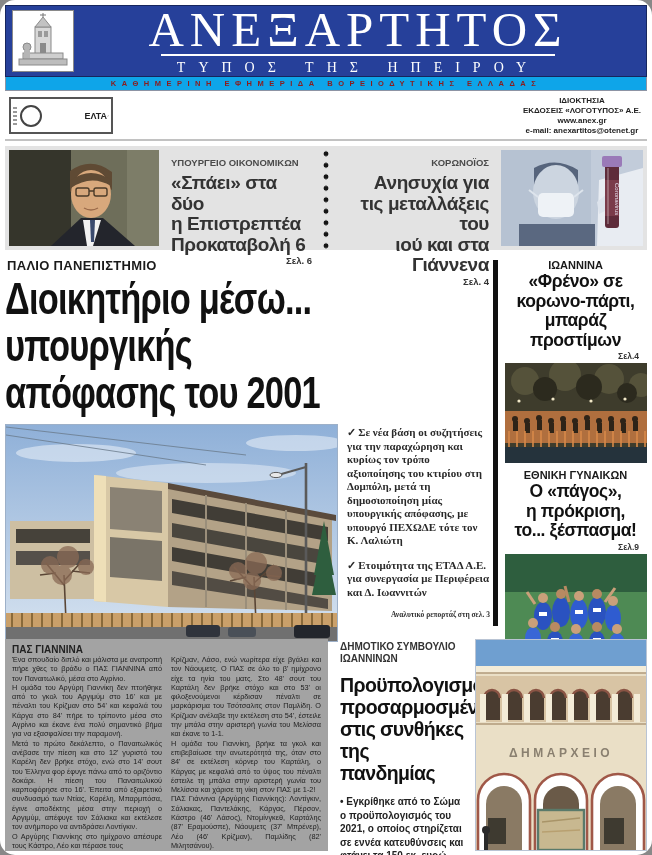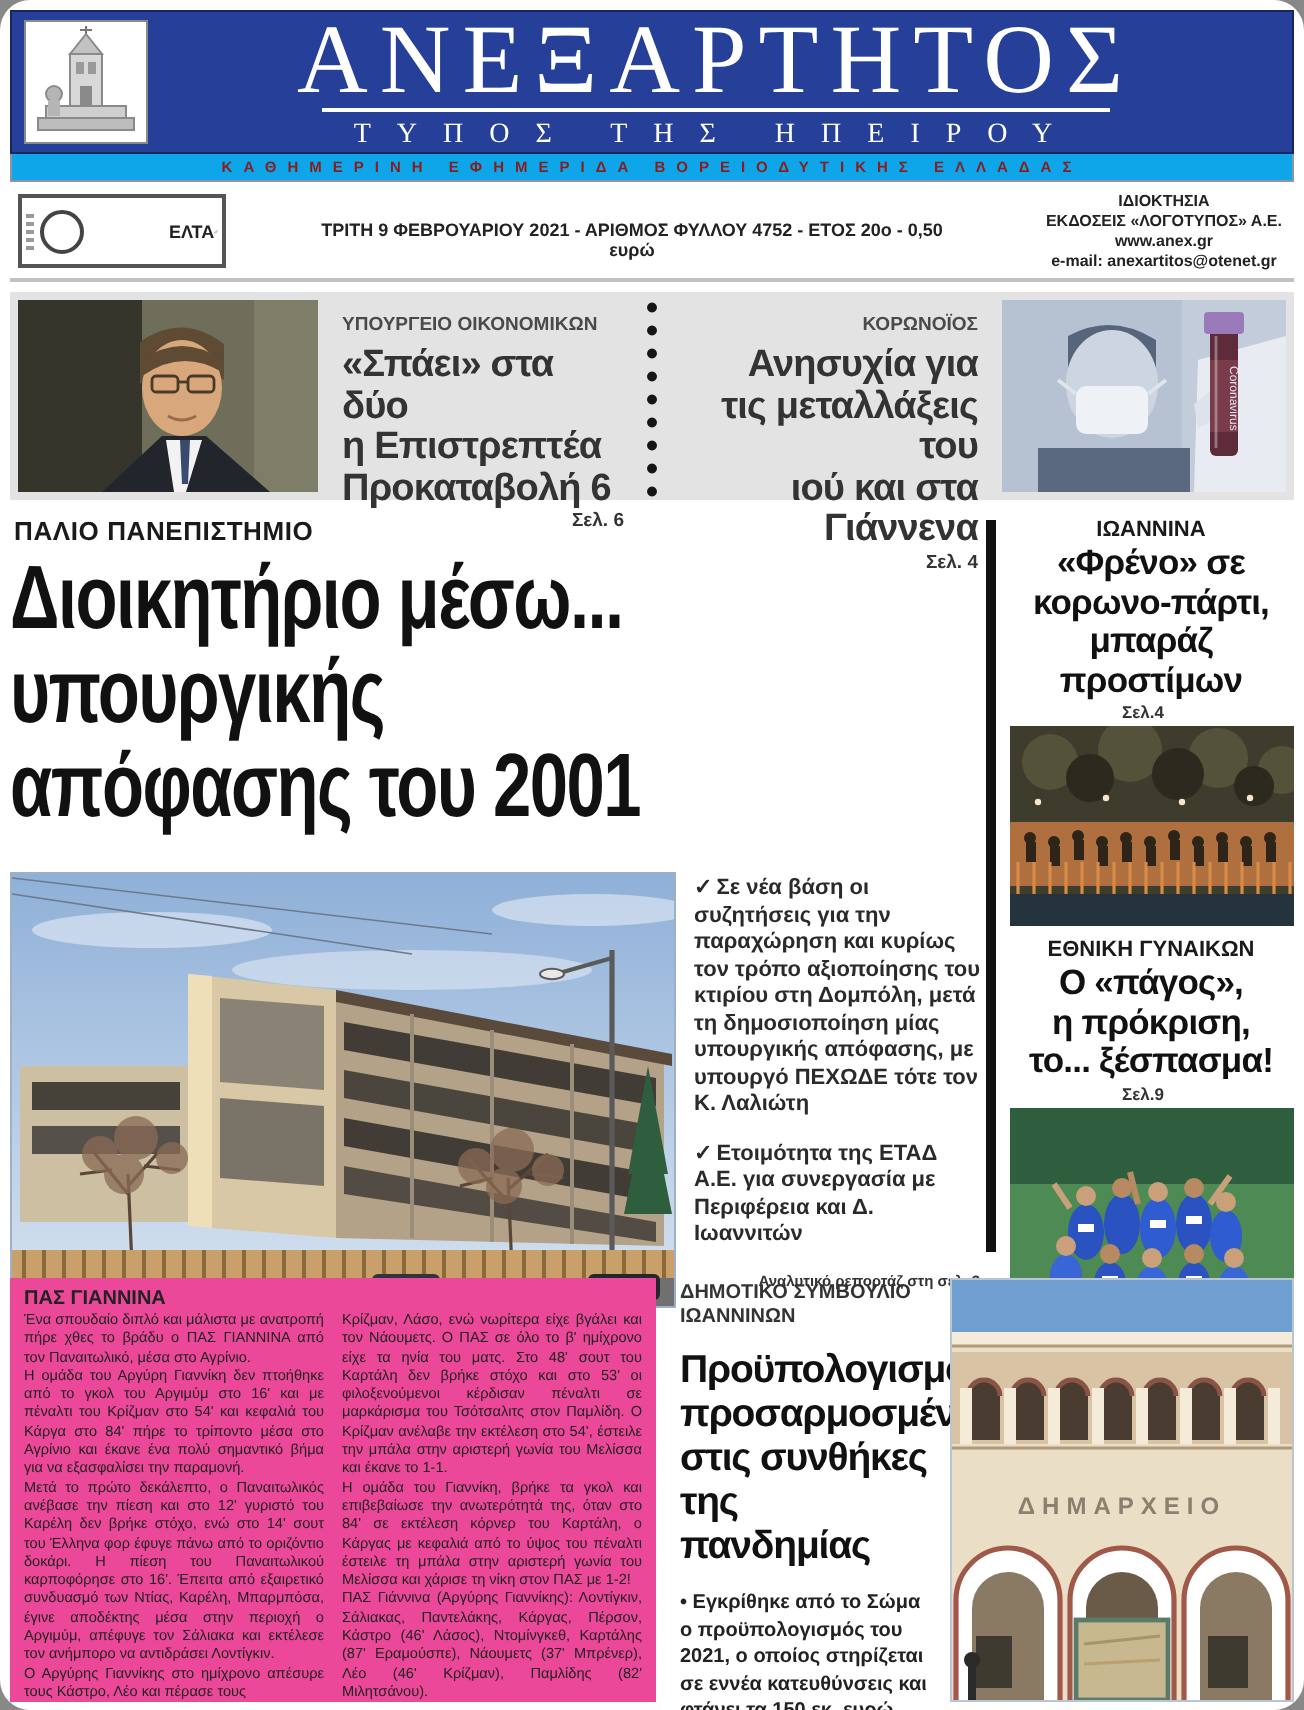--- a/index.html
+++ b/index.html
@@ -36,38 +36,38 @@
   .tz-headline { font-size:19px; font-weight:bold; color:#333; line-height:20.5px; letter-spacing:-0.4px; white-space:pre-line; }
   .tz-page { font-size:9.5px; font-weight:bold; color:#333; text-align:right; margin-top:auto; padding-bottom:6px; }
   .t-right .tz-text { text-align:right; }
   .dots-sep { width:12px; background-image:radial-gradient(circle, #151515 2.2px, transparent 2.7px); background-size:12px 11.5px; background-repeat:repeat-y; background-position:center 2px; }
 
   
   .main-area { margin:8px 5px 0; display:flex; height:372px; }
   .lead { width:487px; }
   .lead-kicker { font-size:13px; font-weight:bold; color:#1a1a1a; letter-spacing:0.3px; margin-left:2px; }
   .lead-headline { font-weight:bold; font-size:45px; line-height:47px; color:#111; letter-spacing:-1px; white-space:pre-line; width:130%; transform:scaleX(0.765); transform-origin:0 0; margin-top:2px; }
-  .lead-body { display:flex; margin-top:20px; }
+  .lead-body { display:flex; margin-top:8px;font-family:Liberation Serif, serif; }
   .lead-photo { flex:0 0 auto; border:1px solid #9db0c8; }
   .lead-bullets { flex:1; padding:2px 2px 0 9px; }
   .bullet-item { font-size:11px; font-weight:bold; line-height:13.5px; color:#2a2a2a; margin-bottom:11px; }
   .check { margin-right:2px; }
   .lead-more { text-align:right; font-size:7.5px; font-weight:bold; color:#333; margin-top:2px; }
   .vbar { width:5px; background:#111; margin:2px 6px 0 1px; height:366px; }
 
   
   .sidebar { flex:1; text-align:center; }
   .sb-kicker { font-size:11px; font-weight:bold; color:#1a1a1a; margin-top:1px; }
   .sb-headline { font-size:17.5px; font-weight:bold; line-height:19.5px; color:#111; letter-spacing:-0.4px; white-space:pre-line; margin-top:1px; }
-  .sb-page { text-align:center; font-size:8.5px; font-weight:bold; color:#333; padding-right:8px; margin:1px 0 2px; }
+  .sb-page { text-align:right; font-size:8.5px; font-weight:bold; color:#333; padding-right:8px; margin:1px 0 2px; }
   .sb-photo { margin:0 auto; }
 
   
   .bottom-area { margin:9px 5px 0; display:flex; height:212px; }
-  .sports { width:330px; background:#ec4899; padding:5px 7px 16px; }
+  .sports { width:330px; background:#a3a3a3; padding:5px 7px 16px; }
   .sp-kicker { font-size:10px; font-weight:bold; color:#222; }
   .sp-headline { font-size:19px; font-weight:bold; color:#2e2e2e; text-align:center; line-height:20px; letter-spacing:-0.5px; margin:3px 0 7px; }
   .sp-cols { display:flex; gap:9px; }
   .sp-col { flex:1; font-size:7.3px; line-height:9.3px; color:#222; text-align:justify; white-space:pre-line; }
   .council { width:140px; padding:2px 2px 0 12px; }
   .cn-kicker { font-size:10px; font-weight:bold; color:#333; line-height:12px; white-space:pre-line; }
   .cn-headline { font-size:19.5px; font-weight:bold; color:#111; line-height:22px; letter-spacing:-0.6px; white-space:pre-line; margin-top:9px; }
   .cn-bullet { font-size:10px; font-weight:bold; color:#222; line-height:13.5px; margin-top:11px; }
   .townhall { flex:1; margin-left:7px; border:1px solid #b9c4d4; }
   svg { display:block; }
@@ -112,21 +112,20 @@
           <i></i>
           <i></i>
           <i></i>
         </span>
       <span class="stamp-circle"></span>
       <span class="elta">ΕΛΤΑ</span>
       <svg class="wing" width="16" height="14" viewBox="0 0 16 14">
         <path d="M1 12 Q6 2 15 1 Q10 6 12 8 Q7 8 6 12 Z" fill="none" stroke="#333" stroke-width="1.2"></path>
       </svg>
     </div>
-    <div class="issue-info">ΤΡΙΤΗ 9 ΦΕΒΡΟΥΑΡΙΟΥ 2021  - ΑΡΙΘΜΟΣ ΦΥΛΛΟΥ 4752  - ΕΤΟΣ 20ο - 0,50 ευρώ</div>
     <div class="publisher">
       <div>ΙΔΙΟΚΤΗΣΙΑ</div>
       <div>ΕΚΔΟΣΕΙΣ «ΛΟΓΟΤΥΠΟΣ» Α.Ε.</div>
       <div>www.anex.gr</div>
       <div>e-mail: anexartitos@otenet.gr</div>
     </div>
   </div>
 
   <div class="teaser-strip">
     <div class="teaser t-left">

